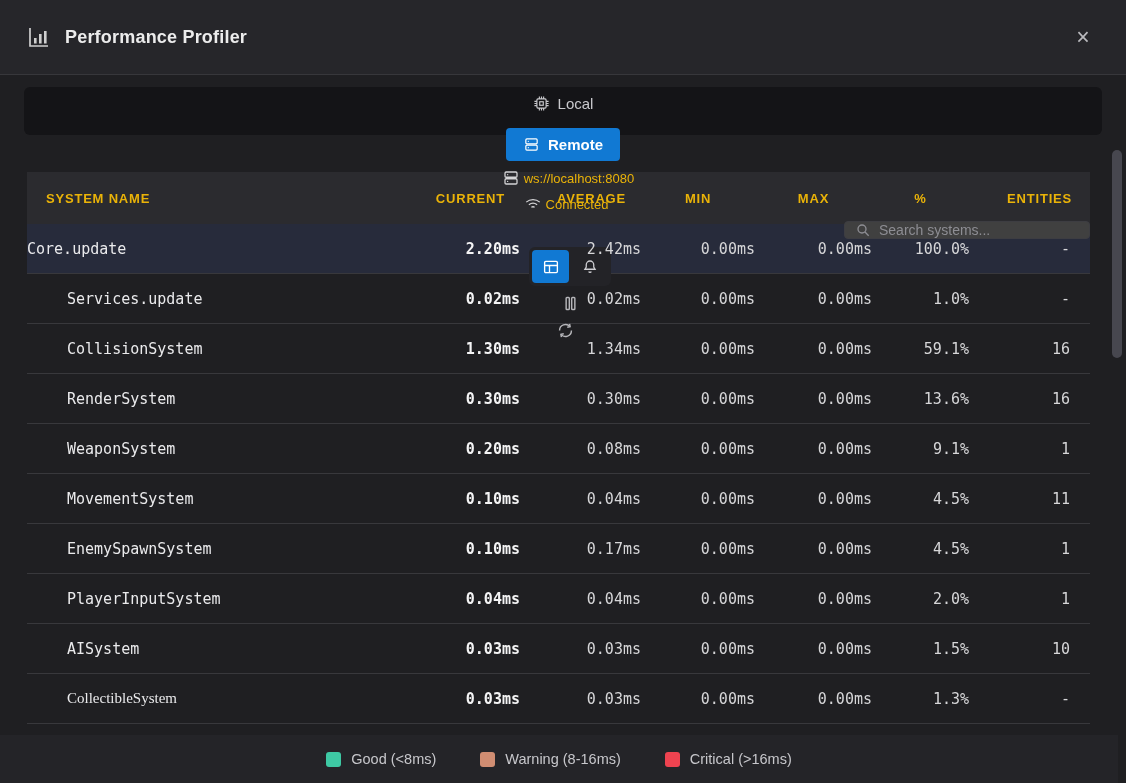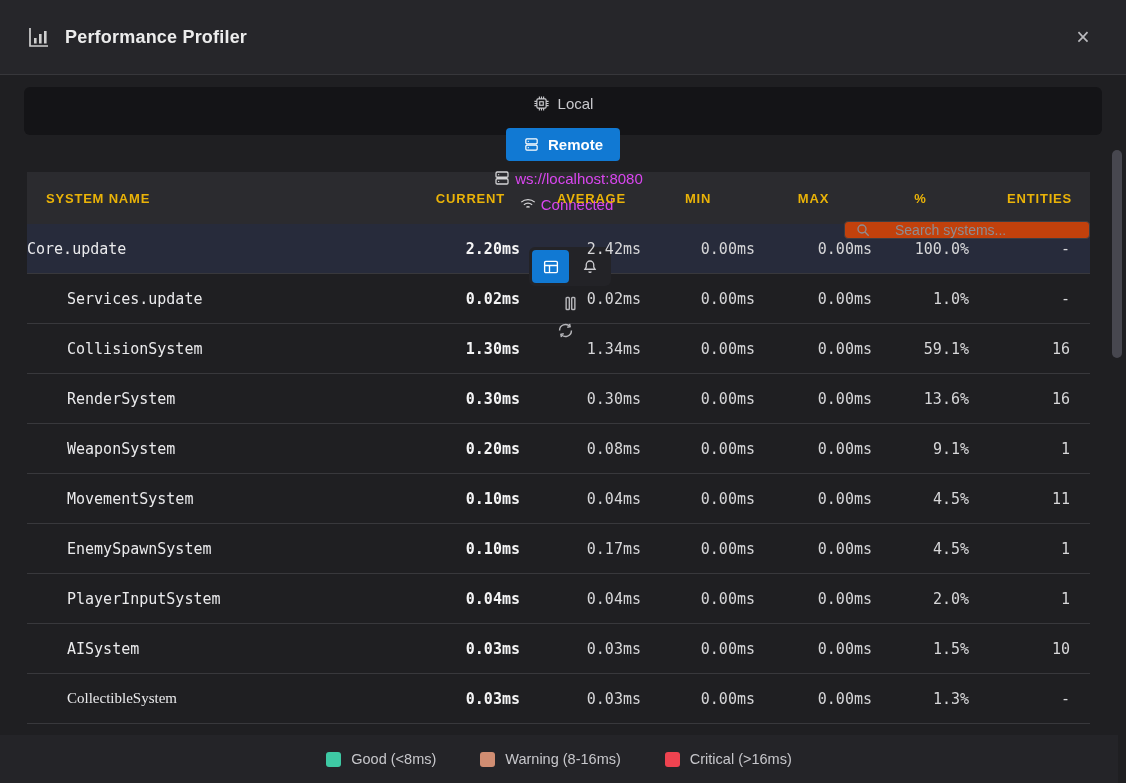--- a/index.html
+++ b/index.html
@@ -30,28 +30,28 @@
     display:flex; align-items:center; padding:0 12px; gap:8px;flex-direction:column;
   }
   .tb-btn {
     display:flex; align-items:center; gap:8px; border:none; cursor:pointer;
     font-size:15px; border-radius:4px; padding:8px 14px; background:transparent;
     color:#c9c9cd; font-family:"Liberation Sans", sans-serif;
   }
   .tb-btn svg { width:17px; height:17px; }
   .tb-btn.active { color:#fff; font-weight:700; padding:8px 17px; }
   .conn { display:flex; align-items:center; gap:4px; margin-left:10px;
-          color:#d946ef; font-size:15px; }
+          color:#eab308; font-size:13px; }
   .conn svg { width:18px; height:18px; color:#d4d4d6; }
   .conn + .conn { margin-left:6px; }
 
   .search-box {
-    margin-left:auto; width:246px; height:35px; background:#c2410c;
+    margin-left:auto; width:246px; height:35px; background:#404040;
     border:1px solid #3d3d42; border-radius:4px;
-    display:flex; align-items:center; padding:0 10px; gap:24px;
+    display:flex; align-items:center; padding:0 10px; gap:8px;
   }
   .search-box svg { width:16px; height:16px; color:#8d8d93; flex:0 0 auto; }
   .search-box input {
     flex:1; background:transparent; border:none; outline:none;
     color:#d9d9dc; font-size:14px; font-family:"Liberation Sans", sans-serif;
   }
   .search-box input::placeholder { color:#8d8d93; }
 
   .segmented {
     margin-left:14px; background:#232327; border-radius:6px; padding:3px;

